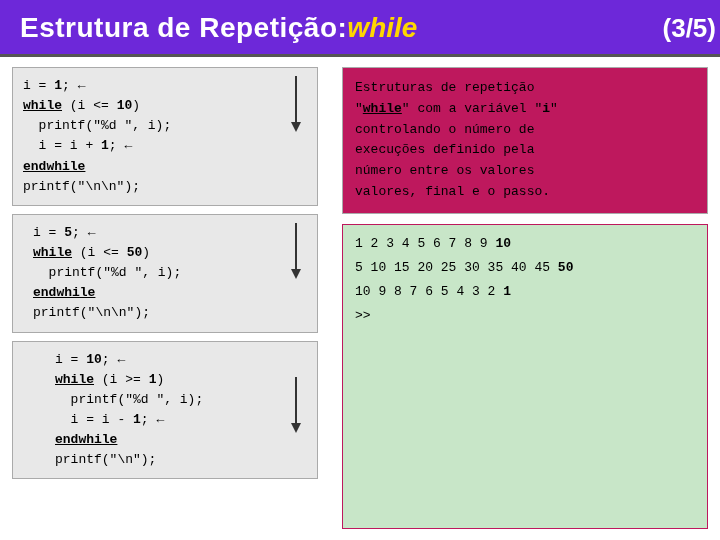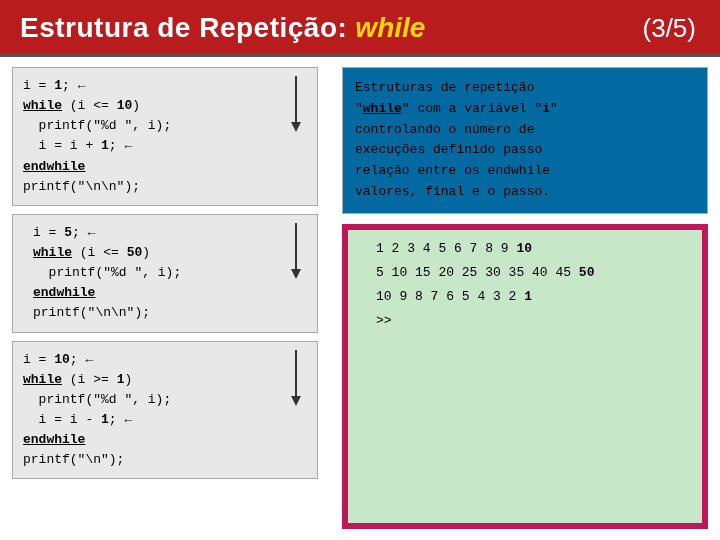--- a/index.html
+++ b/index.html
@@ -5,44 +5,43 @@
     * { margin: 0; padding: 0; box-sizing: border-box; }
     body {
       width: 720px;
       height: 540px;
       background: #fff;
       font-family: Arial, sans-serif;
       overflow: hidden;
     }
 
     .header {
-      background: #b91c1c;
+      background: #6d28d9;
       color: #fff;
-      padding: 12px 24px 10px 20px;
+      padding: 12px 4px 10px 20px;
       display: flex;
       align-items: baseline;
-      gap: 8px;
       border-bottom: 3px solid #555;
     }
     .header-title {
       font-size: 28px;
       font-weight: bold;
       color: #fff;
       letter-spacing: 0.5px;
     }
     .header-keyword {
       font-size: 28px;
       font-weight: bold;
       color: #ffd700;
       font-style: italic;
     }
     .header-badge {
       margin-left: auto;
       font-size: 26px;
-      font-weight: normal;
+      font-weight: bold;
       color: #fff;
     }
 
     .content {
       display: flex;
       height: calc(540px - 58px);
     }
 
     .left-panel {
       width: 330px;
@@ -80,40 +79,40 @@
 
     .right-panel {
       width: 390px;
       padding: 10px 12px;
       display: flex;
       flex-direction: column;
       gap: 0;
     }
 
     .description-box {
-      background: #0369a1;
+      background: #be185d;
       border: 1px solid #aaa;
       padding: 10px 12px;
       font-family: 'Courier New', Courier, monospace;
       font-size: 13px;
       line-height: 1.6;
       color: #000;
       margin-bottom: 10px;
     }
 
     .description-box .kw {
       text-decoration: underline;
       font-weight: bold;
       color: #000;
     }
 
     .output-box {
       background: #c8e6c8;
-      border: 6px solid #be185d;
-      padding: 8px 28px;
+      border: 1px solid #be185d;
+      padding: 8px 12px;
       font-family: 'Courier New', Courier, monospace;
       font-size: 13px;
       line-height: 1.7;
       color: #000;
       flex: 1;
     }
 
     .output-line {
       margin-bottom: 2px;
     }
@@ -165,21 +164,21 @@
         <div style="margin-left:4px; margin-top:-2px;">
           <svg width="22" height="60">
             <line x1="11" y1="2" x2="11" y2="52" stroke="#333" stroke-width="2"></line>
             <polygon points="6,48 11,58 16,48" fill="#333"></polygon>
           </svg>
         </div>
       </div>
     </div>
 
     <div class="code-block" style="position:relative;">
-      <div style="display:flex; align-items:flex-start;">
+      <div style="display:flex; align-items:center;margin-left:32px;">
         <div style="flex:1;">
           <div>i = <span class="num">10</span>; <span class="arrow-right">←</span></div>
           <div><span class="kw">while</span> (i &gt;= <span class="num">1</span>)</div>
           <div>&nbsp;&nbsp;printf("%d ", i);</div>
           <div>&nbsp;&nbsp;i = i - <span class="num">1</span>; <span class="arrow-right">←</span></div>
           <div><span class="kw">endwhile</span></div>
           <div>printf("\n");</div>
         </div>
         <div style="margin-left:4px; margin-top:-2px;">
           <svg width="22" height="60">
@@ -191,22 +190,22 @@
     </div>
 
   </div>
 
   <div class="right-panel">
 
     <div class="description-box">
       <div>Estruturas de repetição</div>
       <div>"<span class="kw">while</span>" com a variável "<strong>i</strong>"</div>
       <div>controlando o número de</div>
-      <div>execuções definido passo</div>
-      <div>relação entre os endwhile</div>
+      <div>execuções definido pela</div>
+      <div>número entre os valores</div>
       <div>valores, final e o passo.</div>
     </div>
 
     <div class="output-box">
       <div class="output-line">1 2 3 4 5 6 7 8 9 <span class="bold">10</span></div>
       <div class="output-line">5 10 15 20 25 30 35 40 45 <span class="bold">50</span></div>
       <div class="output-line">10 9 8 7 6 5 4 3 2 <span class="bold">1</span></div>
       <div class="output-line">&gt;&gt;</div>
     </div>
 

